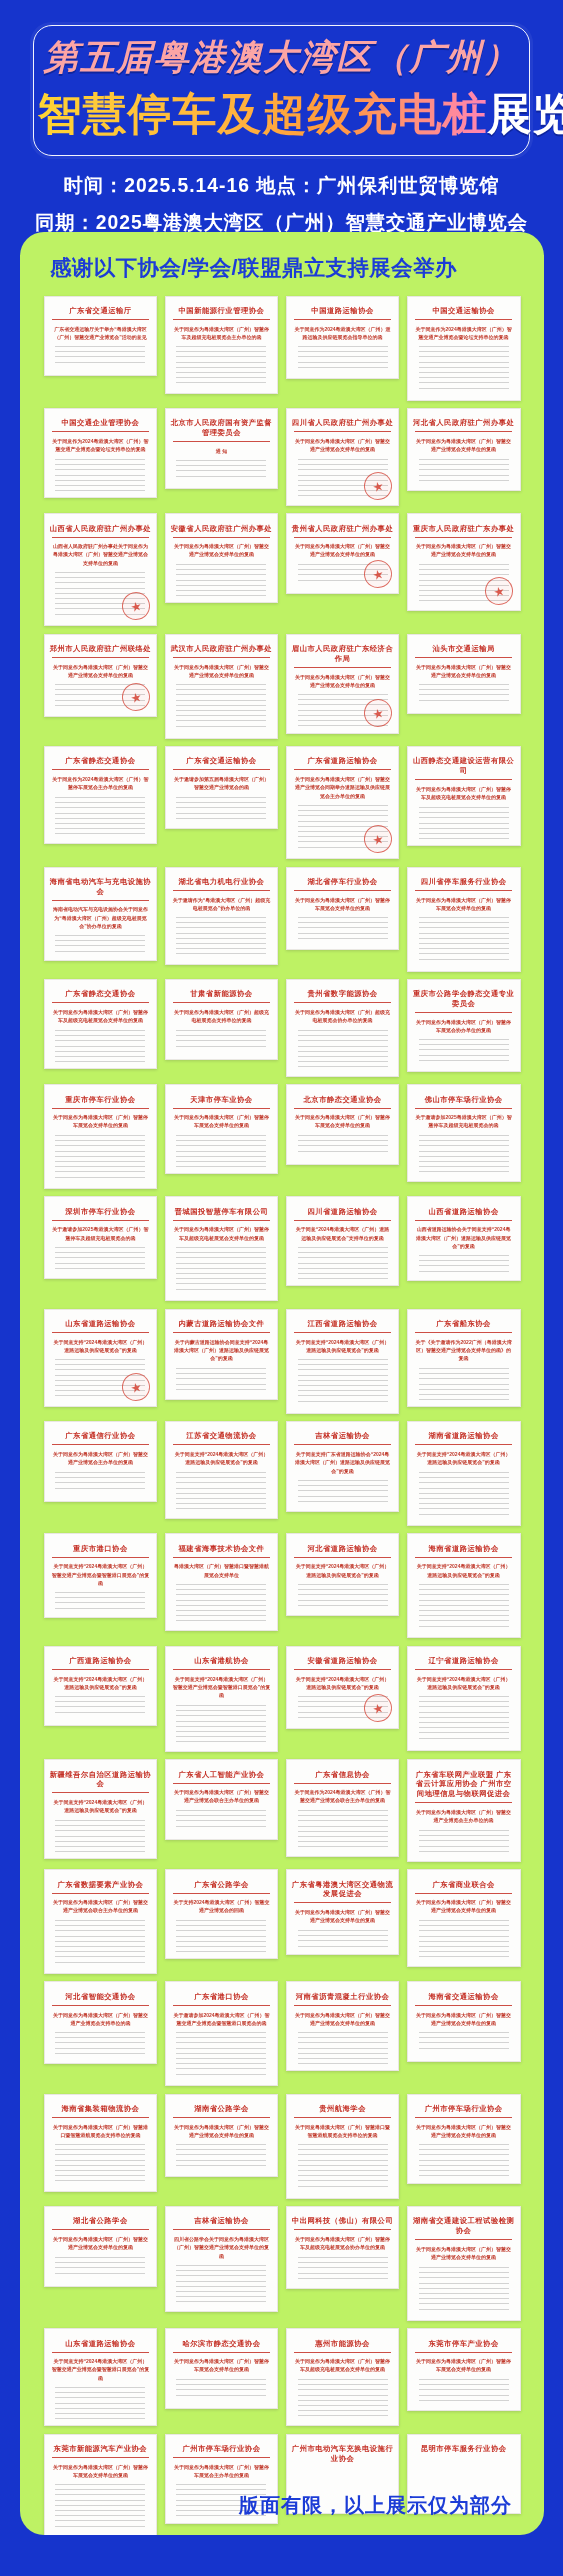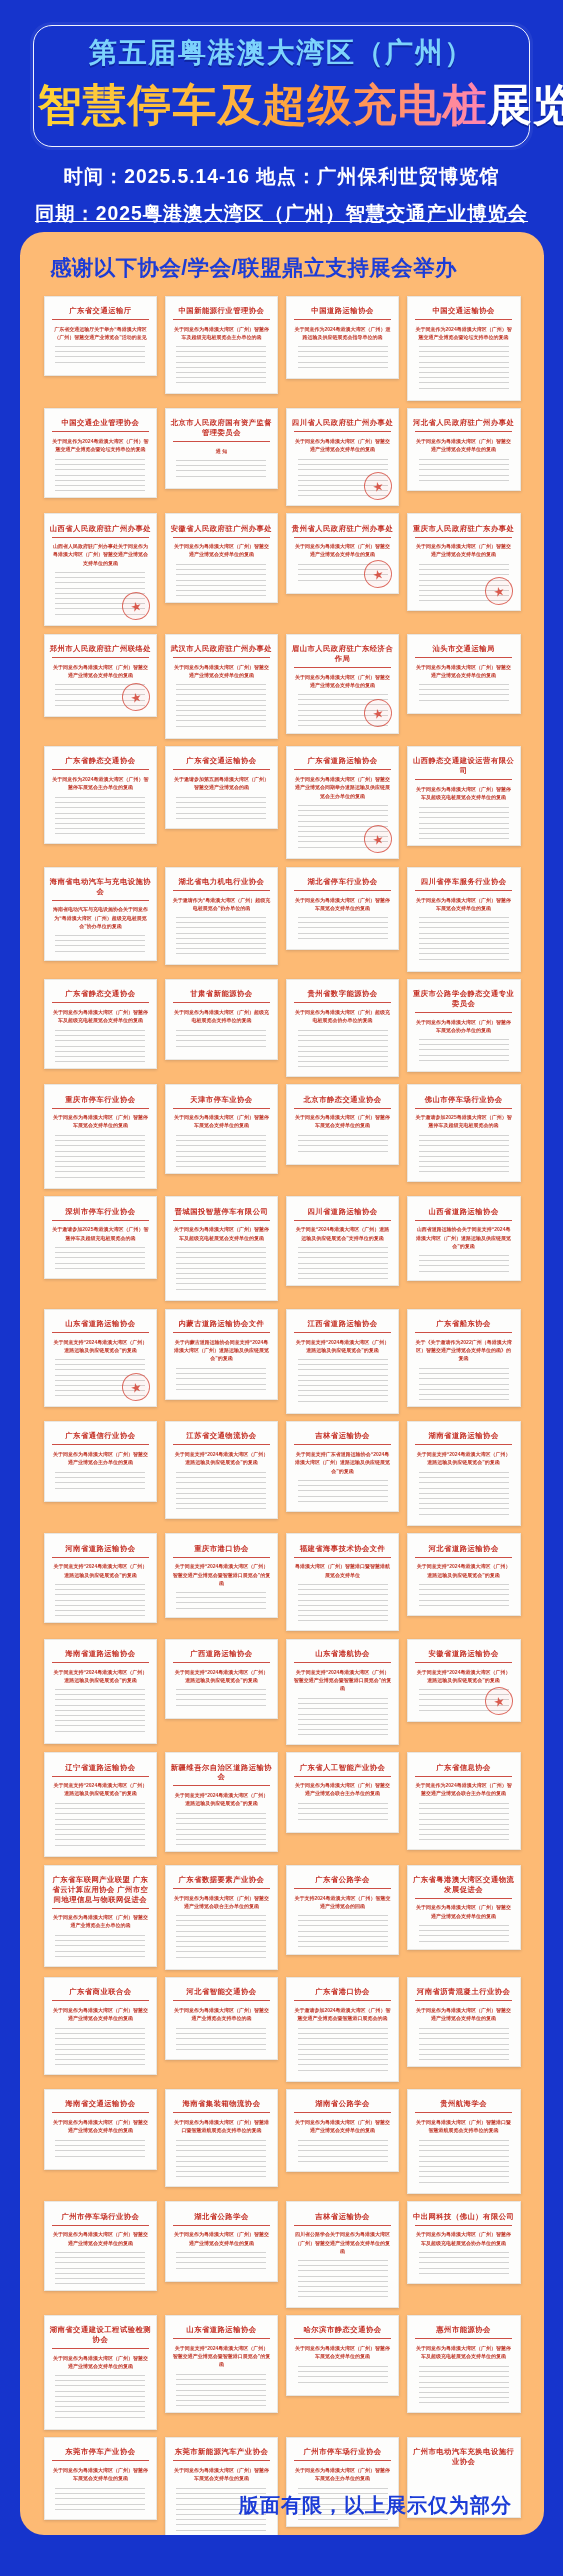--- a/index.html
+++ b/index.html
@@ -10,38 +10,38 @@
     overflow:hidden;
   }
   
   .header{padding-top:25px;}
   .title-bubble{
     width:488px;margin:0 auto;border:1.6px solid rgba(255,255,255,.95);
     border-radius:19px;padding:8.3px 3.1px 10.4px;text-align:center;
     box-shadow:0 0 0 3.1px rgba(255,255,255,0.06);
   }
   .title-line1{
-    color:#7dd3fc;font-size:28px;font-weight:900;letter-spacing:1.6px;
-    text-shadow:0 1.6px 0 rgba(10,25,120,.55);white-space:nowrap;
+    color:#fca5a5;font-size:35px;font-weight:900;letter-spacing:1.6px;
+    text-shadow:0 1.6px 0 rgba(10,25,120,.55);white-space:nowrap;font-style:italic;
   }
   .title-line2{font-size:44px;font-weight:900;letter-spacing:1px;margin-top:4.2px;white-space:nowrap;}
   .title-line2 .grad{
     background:linear-gradient(90deg,#ffd435 0%,#ffb13f 45%,#ff9a3d 65%,#ff85b5 100%);
     -webkit-background-clip:text;background-clip:text;color:transparent;
   }
   .title-line2 .rest{color:#ffffff;text-shadow:0 1.6px 0 rgba(10,25,120,.55);}
   .info-line{
     text-align:center;color:#ffffff;font-weight:800;font-size:19.3px;
     letter-spacing:1px;margin-top:15.7px;white-space:nowrap;
   }
-  .info-line.second{margin-top:10px;text-decoration:underline;}
+  .info-line.second{margin-top:10px;}
   
   .panel{
     position:absolute;left:20px;top:232px;width:524px;height:2303px;
-    background:#fdba74;border-radius:24px;overflow:hidden;
+    background:#bef264;border-radius:24px;overflow:hidden;
   }
   .panel-heading{
     margin:21px 0 0 30px;color:#1c3cd6;font-size:21.4px;font-weight:900;letter-spacing:0.5px;
   }
   .docs-grid{
     margin:13.6px auto 0;width:477px;
     display:grid;grid-template-columns:repeat(4,1fr);gap:7.3px 7.3px;align-items:start;
   }
   .doc-card{
     position:relative;background:#fdfdfc;border:0.5px solid #e9e7e2;
@@ -438,27 +438,20 @@
   </div>
 
   <div class="doc-card">
     <div class="doc-title">湖南省道路运输协会</div>
     <div class="doc-rule"></div>
     <div class="doc-subject">关于同意支持“2024粤港澳大湾区（广州）道路运输及供应链展览会”的复函</div>
     <div class="doc-body" style="height: 47px;"></div>
 
   </div>
 
-  <div class="doc-card">
-    <div class="doc-title">河南省道路运输协会</div>
-    <div class="doc-rule"></div>
-    <div class="doc-subject">关于同意支持“2024粤港澳大湾区（广州）道路运输及供应链展览会”的复函</div>
-    <div class="doc-body" style="height: 32px;"></div>
-
-  </div>
 
   <div class="doc-card">
     <div class="doc-title">重庆市港口协会</div>
     <div class="doc-rule"></div>
     <div class="doc-subject">关于同意支持“2024粤港澳大湾区（广州）智慧交通产业博览会暨智慧港口展览会”的复函</div>
     <div class="doc-body" style="height: 18px;"></div>
 
   </div>
 
   <div class="doc-card">

